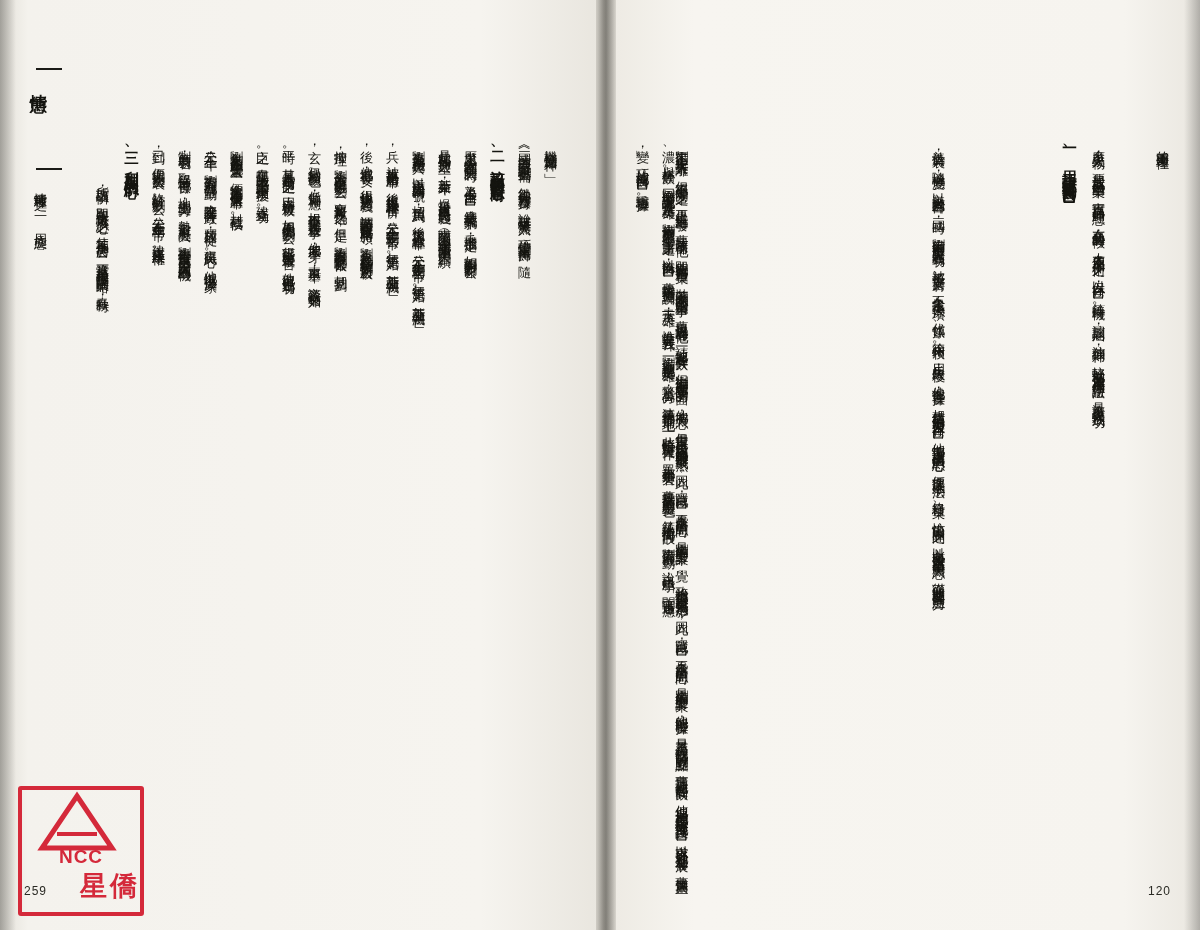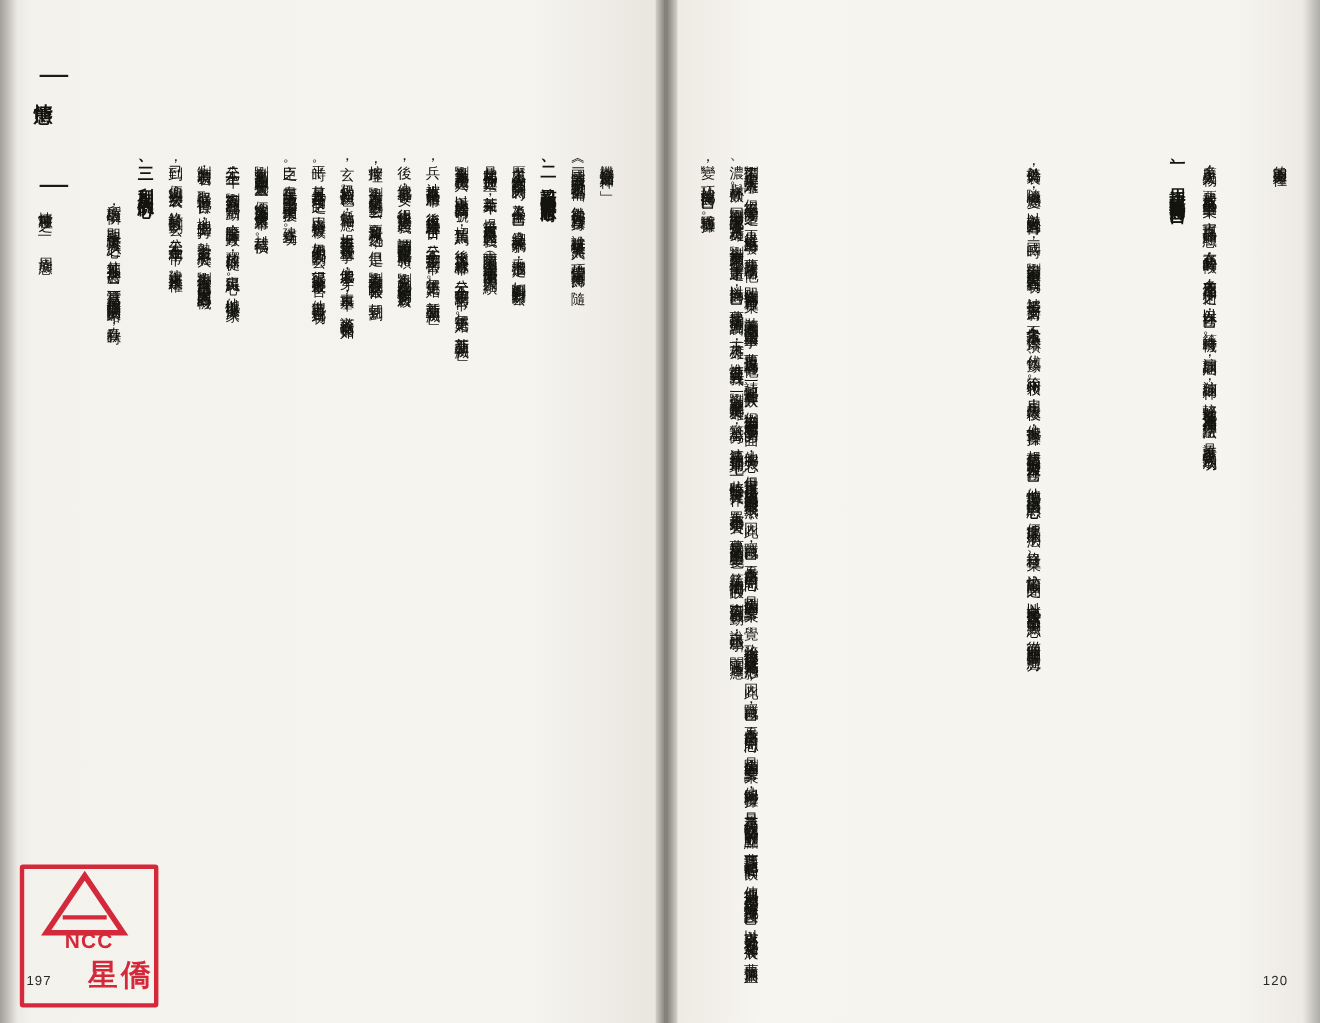--- a/index.html
+++ b/index.html
@@ -78,21 +78,21 @@
   <div class="vcol" style="left:308px;top:140px;height:640px;">玄，仍然和顏悅色。低聲相應，根本不提兄長被殺一事。他孝服不穿，喪事不舉，言談飲食猶如</div>
   <div class="vcol" style="left:282px;top:140px;height:640px;">平時。其兄長本是有功之臣。因爭權被殺，如果他質問劉玄，很可能會被殺害。他自己也是有功</div>
   <div class="vcol" style="left:256px;top:140px;height:640px;">之臣。在昆陽大戰中率十三騎突圍求援，建立奇功。</div>
   <div class="vcol" style="left:230px;top:140px;height:640px;">劉玄見劉秀如此寬宏大量，便命劉秀為破虜大將軍，封武信侯。</div>
   <div class="vcol" style="left:204px;top:140px;height:640px;">公元二十三年，劉秀到河北一帶活動，廢除王莽苛政，釋放囚徒，贏得民心。他以恢復漢家</div>
   <div class="vcol" style="left:178px;top:140px;height:640px;">制度為號召，取得當地官僚、地主的支持，勢力愈來愈壯大。劉秀覺得實現自己宏圖大志的時機</div>
   <div class="vcol" style="left:152px;top:140px;height:640px;">已到，便與劉玄決裂，終於打敗劉玄。公元二十五年稱帝，建立東漢政權。</div>
   <div class="vcol head" style="left:124px;top:140px;height:640px;">三、利用別人的憐心</div>
   <div class="vcol" style="left:96px;top:176px;height:620px;">所謂取憐，即取得敵人可憐之心，使其不加害於己。這當然是一種假投降的策略。春秋時，</div>
 
-  <div class="page-num" style="left:24px;top:884px;">197</div>
+  <div class="page-num" style="left:24px;top:884px;">259</div>
 
   <div class="vcol" style="left:636px;top:140px;height:640px;">變」，巧妙地掩飾自己、騙過曹操。</div>
   <div class="vcol" style="left:662px;top:140px;height:740px;">劉備不止一次寄人離下，但絕不是等閒之輩，正是從這點出發，曹操才收留了他。即使劉備整日種菜、裝著不聞不問政治與軍事，曹操也沒看輕他。請他一起進餐共飲。但劉備卻在思考問題的另一面：他胸有大志，但是實現自己遠大抱負的時機還不成熟。因此，隱藏自己，不暴露自己的志向，是劉備的主要計策，覺，政治抱負很可能就會化為泡影。因此，隱藏自己，不暴露自己的志向，是劉備的主要計策，他歸附曹操，只是為了尋找一個暫時的立腳點，曹操請他一起餐同飲，他便自然地想到怎樣更好地保護自己，以求更好地立足和發展。曹操酒興正濃、舉杯痛飲。同劉備縱談天下哪些人是英雄，劉備故意列舉了一些平庸之輩，以掩飾自己，曹操指著劉備說：「天下英雄，惟使君與我耳」，劉備一聽說他是英雄，驚恐萬分，連筷子都掉到了地上。此時恰好雷聲大作，眾人都抬頭看天。曹操見劉備的臉上變色、筷子落地忙問何故。劉備靈機一動，說自己膽小，「聞雷迅速應</div>
   <div class="vcol" style="left:932px;top:140px;height:740px;">善於偽裝，隨機應變，以避敵人的耳目。三國時，劉備因鎮壓黃巾起義有功，被授予安喜尉。不久投靠了公孫瓚，代領豫、徐兩州牧。用兵失敗後，他投奔曹操，想借曹操的勢力來保存自己。他怕曹操識破自己的心思，便採取了示弱法，終日種菜、忙於田圃之間，以此向曹操表示自己胸無大志，從而避開曹操的注意力。</div>
   <div class="vcol head" style="left:1062px;top:140px;height:640px;">一、用語言或行動掩飾自己</div>
   <div class="vcol" style="left:1092px;top:140px;height:620px;">多歷史人物，要想成就自己的事業，實現自己的理想，在必要的時候，大多使用屈伸之術，以保存自己，等待時機。該屈則屈，該伸則伸，較好地掌握並運用屈伸辯證法，是許多歷史人物成功</div>
   <div class="vcol" style="left:1156px;top:140px;height:620px;">的重要途徑：</div>
 
   <div class="page-num" style="left:1148px;top:884px;">120</div>
 

